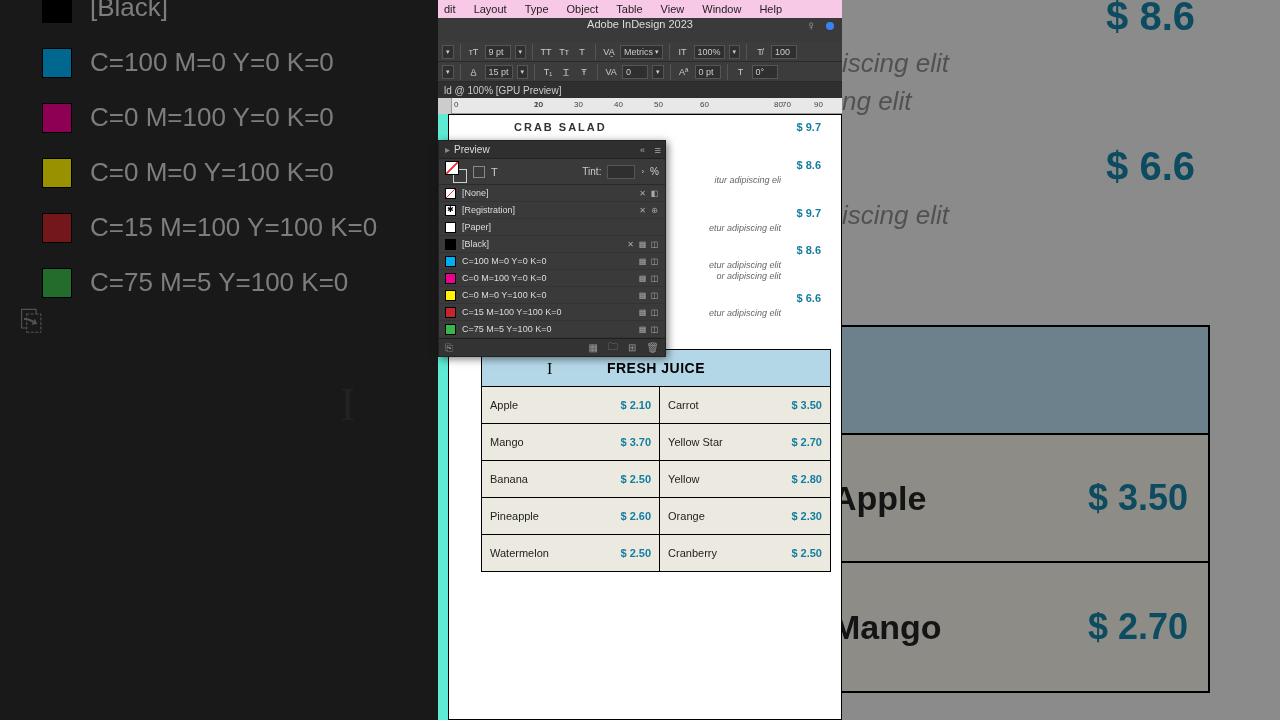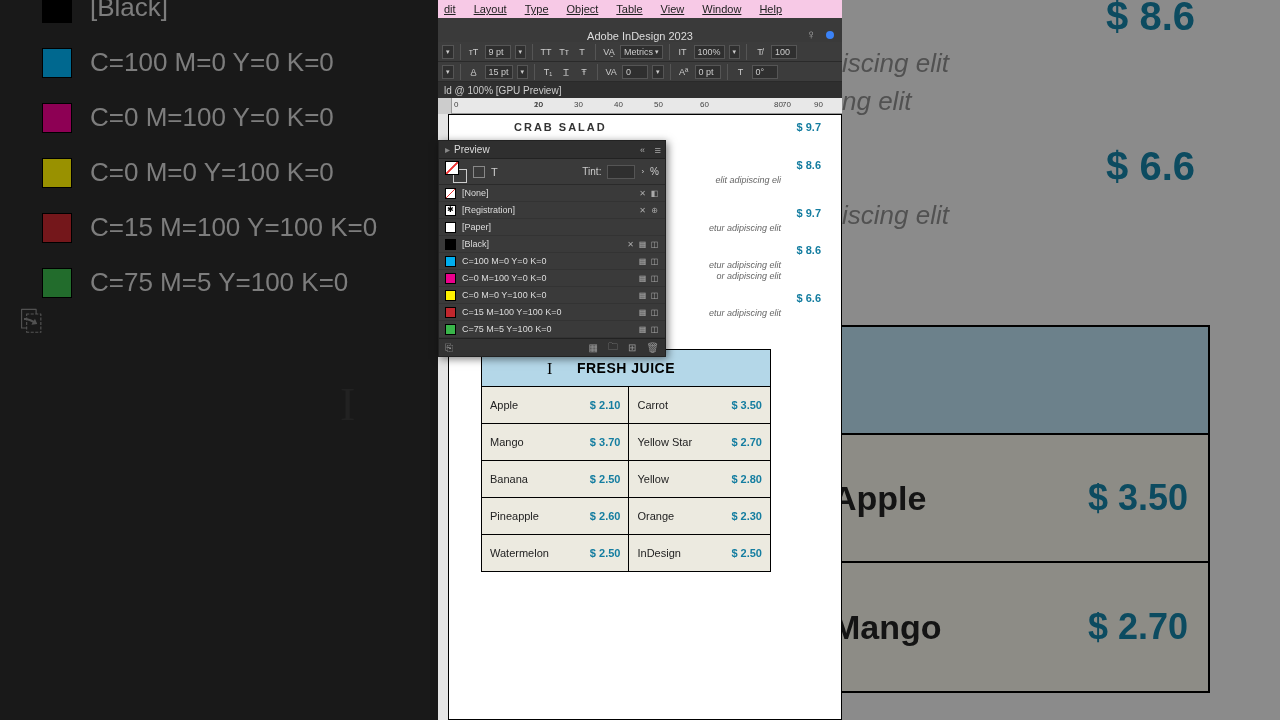--- a/index.html
+++ b/index.html
@@ -24,22 +24,22 @@
 .bg-table-right-header { background: #b4d7e8; height: 108px; border-bottom: 2px solid #000; }
 .bg-table-right-cell { height: 128px; border-bottom: 2px solid #000; display: flex; align-items: center; justify-content: space-between; padding: 0 20px; }
 .bg-table-right-cell .name { font-size: 34px; font-weight: 600; color: #222; }
 .bg-table-right-cell .price { font-size: 36px; font-weight: 700; color: #147da0; }
 
 
 .app { position: absolute; left: 438px; top: 0; width: 404px; height: 720px; background: #4a4a4a; }
 
 
 .menubar { height: 18px; background: #f7c9e6; display: flex; align-items: center; gap: 18px; padding-left: 6px; font-size: 11px; color: #222; }
-.menubar span { cursor: default; text-decoration: underline; }
-.titlebar { height: 24px; background: #3a3a3a; color: #ddd; font-size: 11px; display: flex; align-items: flex-end; justify-content: center; position: relative; }
+.menubar span { cursor: default; }
+.titlebar { height: 24px; background: #3a3a3a; color: #ddd; font-size: 11px; display: flex; align-items: flex-start; justify-content: center; position: relative; }
 .title-icons { position: absolute; right: 8px; display: flex; gap: 10px; align-items: center; color: #aaa; font-size: 13px; }
 .blue-dot { width: 8px; height: 8px; border-radius: 50%; background: #3b82f6; }
 
 
 .ctrl { height: 20px; background: #3c3c3c; border-bottom: 1px solid #2a2a2a; display: flex; align-items: center; gap: 4px; padding: 0 4px; font-size: 9px; color: #ccc; }
 .ctrl .sep { width: 1px; height: 16px; background: #555; margin: 0 2px; }
 .ctrl .dd { display: flex; align-items: center; background: #2f2f2f; border: 1px solid #555; height: 14px; padding: 0 3px; gap: 2px; }
 .ctrl .dd .arr { font-size: 7px; }
 .ctrl .ic { width: 14px; height: 14px; display: inline-flex; align-items: center; justify-content: center; color:#ccc; }
 .ctrl .num { background: #2f2f2f; border: 1px solid #555; height: 14px; min-width: 26px; padding: 0 3px; display: inline-flex; align-items: center; }
@@ -47,31 +47,31 @@
 
 .doctab { height: 16px; background: #2f2f2f; color: #ccc; font-size: 10px; display: flex; align-items: center; padding-left: 6px; }
 
 
 .ruler-wrap { position: relative; height: 16px; background: #e8e8e8; border-bottom: 1px solid #999; }
 .ruler-corner { position: absolute; left: 0; top: 0; width: 14px; height: 16px; background: #ccc; border-right: 1px solid #999; }
 .ruler { position: absolute; left: 14px; right: 0; top: 0; height: 16px; font-size: 8px; color: #444; }
 .ruler-tick { position: absolute; top: 2px; }
 
 
-.canvas { position: absolute; left: 0; top: 114px; right: 0; bottom: 0; background: #e5e5e5; }
+.canvas { position: absolute; left: 0; top: 114px; right: 0; bottom: 0; background: #5eead4; }
 .page { position: absolute; left: 10px; top: 0; width: 394px; height: 606px; background: #fff; border: 1px solid #000; }
 .page-inner { position: absolute; left: 20px; right: 20px; top: 0; bottom: 0; }
 
 
 .doc-text { font-size: 9px; color: #666; font-style: italic; position: absolute; }
 .doc-heading { font-size: 11px; font-weight: 700; letter-spacing: 2px; color: #333; position: absolute; }
 .doc-price { position: absolute; color: #147da0; font-weight: 600; font-size: 11px; }
 
 
-.juice-table { position: absolute; left: 12px; top: 234px; width: 290px; border: 1.5px solid #000; border-collapse: collapse; }
+.juice-table { position: absolute; left: 12px; top: 234px; width: 350px; border: 1.5px solid #000; border-collapse: collapse; }
 .juice-table th { background: #b4d7e8; font-size: 14px; font-weight: 700; padding: 10px 0; border: 1.5px solid #000; text-align: center; letter-spacing: 0.5px; }
 .juice-table td { background: #eceae0; border: 1.5px solid #000; padding: 12px 8px; font-size: 11px; }
 .jname { font-weight: 500; color: #222; }
 .jprice { color: #147da0; font-weight: 600; float: right; }
 
 .cursor-i { position: absolute; left: 78px; top: 245px; font-size: 16px; color: #000; font-family: serif; }
 
 
 .panel { position: absolute; left: 0; top: 140px; width: 228px; background: #3a3a3a; border: 1px solid #222; box-shadow: 2px 2px 8px rgba(0,0,0,0.5); z-index: 10; }
 .panel-title { height: 18px; background: #2f2f2f; display: flex; align-items: center; padding: 0 6px; font-size: 10px; color: #ddd; border-bottom: 1px solid #222; position: relative; }
@@ -254,21 +254,21 @@
         <span class="ruler-tick" style="left: 362px;">90</span>
       </div>
   </div>
 
   <div class="canvas">
     <div class="page">
       <div class="page-inner">
         <span class="doc-heading" style="left:45px; top:6px;">CRAB SALAD</span>
         <span class="doc-price" style="right:0; top:6px;">$ 9.7</span>
         <span class="doc-price" style="right:0; top:44px;">$ 8.6</span>
-        <span class="doc-text" style="right:40px; top:60px;">elit adipiscing eli</span>
+        <span class="doc-text" style="right:40px; top:60px;">itur adipiscing eli</span>
         <span class="doc-price" style="right:0; top:92px;">$ 9.7</span>
         <span class="doc-text" style="right:40px; top:108px;">etur adipiscing elit</span>
         <span class="doc-price" style="right:0; top:129px;">$ 8.6</span>
         <span class="doc-text" style="right:40px; top:145px;">etur adipiscing elit</span>
         <span class="doc-text" style="right:40px; top:156px;">or adipiscing elit</span>
         <span class="doc-price" style="right:0; top:177px;">$ 6.6</span>
         <span class="doc-text" style="right:40px; top:193px;">etur adipiscing elit</span>
 
         <table class="juice-table">
           <thead>
@@ -288,21 +288,21 @@
               <tr>
                 <td><span class="jname">Banana</span><span class="jprice">$ 2.50</span></td>
                 <td><span class="jname">Yellow</span><span class="jprice">$ 2.80</span></td>
               </tr>
               <tr>
                 <td><span class="jname">Pineapple</span><span class="jprice">$ 2.60</span></td>
                 <td><span class="jname">Orange</span><span class="jprice">$ 2.30</span></td>
               </tr>
               <tr>
                 <td><span class="jname">Watermelon</span><span class="jprice">$ 2.50</span></td>
-                <td><span class="jname">InDesign</span><span class="jprice">$ 2.50</span></td>
+                <td><span class="jname">Cranberry</span><span class="jprice">$ 2.50</span></td>
               </tr>
             </tbody>
         </table>
         <span class="cursor-i">I</span>
       </div>
     </div>
   </div>
 
   <div class="panel">
     <div class="panel-title">

